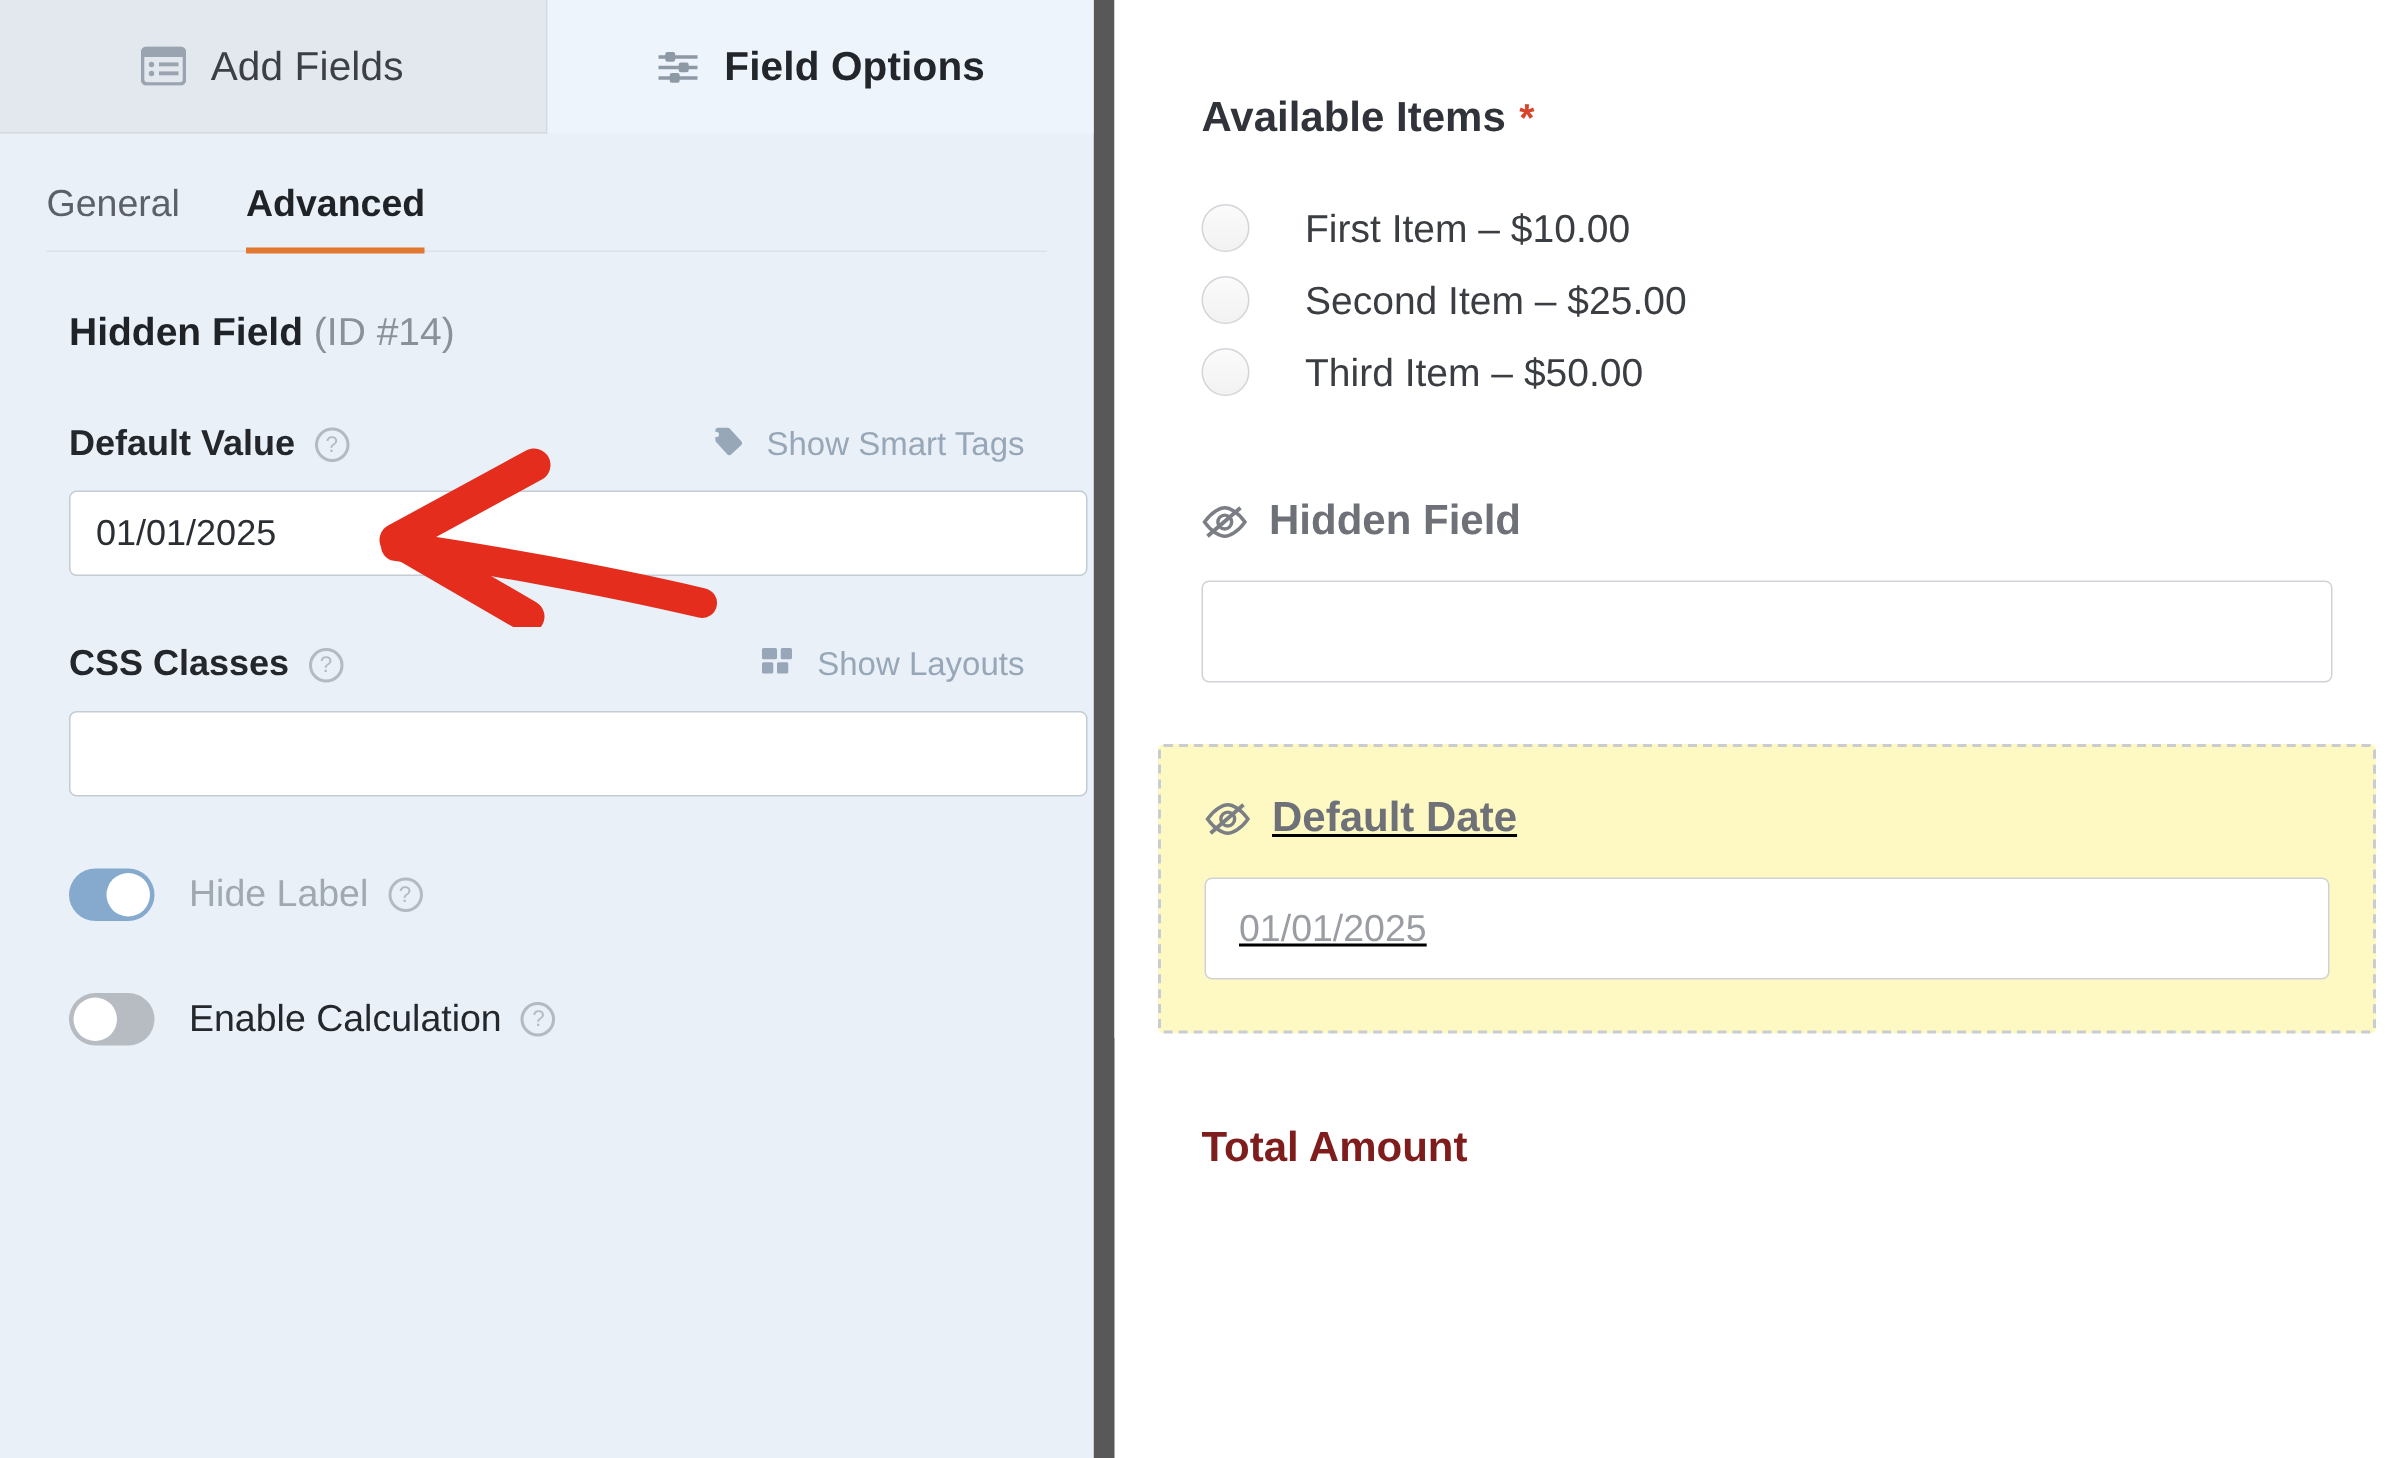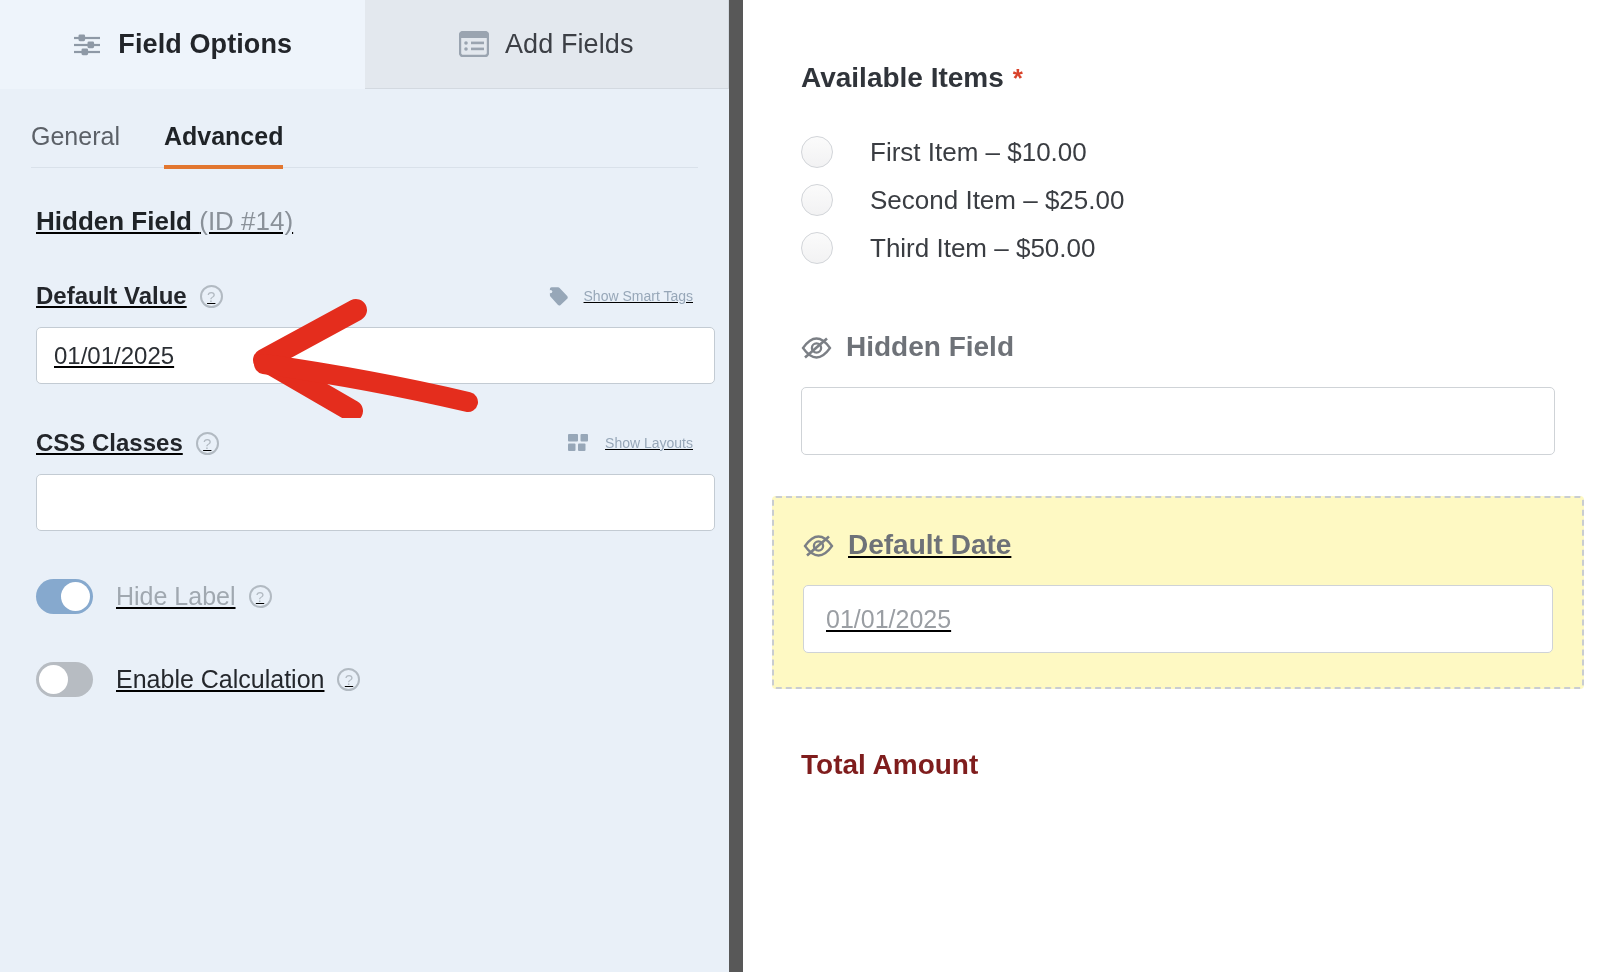--- a/index.html
+++ b/index.html
@@ -78,21 +78,21 @@
     font-weight: bold;
   }
   .sub-tab.active::after {
     content: "";
     position: absolute;
     left: 0; right: 0; bottom: -2px;
     height: 4px;
     background: #e27730;
   }
 
-  .left-body { padding: 0 36px; text-decoration: underline; }
+  .left-body { padding: 0 46px; }
 
   .field-title {
     margin-top: 38px;
     font-size: 26px;
     color: #1f2327;
     font-weight: bold;
   }
   .field-title .field-id {
     color: #8a9199;
     font-weight: normal;
@@ -122,21 +122,21 @@
     flex: 0 0 auto;
     font-family: "Liberation Sans", sans-serif;
   }
 
   .row-action {
     margin-left: auto;
     display: flex;
     align-items: center;
     gap: 14px;
     color: #97a7b8;
-    font-size: 14px;
+    font-size: 22px;
     cursor: pointer;
   }
 
   .text-input {
     margin-top: 16px;
     width: 679px;
     height: 57px;
     background: #ffffff;
     border: 1px solid #c3cbd3;
     border-radius: 5px;
@@ -289,46 +289,46 @@
   }
 </style>
 </head>
 <body>
 
 <div class="app">
 
   <div class="left-panel">
 
     <div class="panel-tabs">
+      <div class="panel-tab inactive">
+        <span class="icon-addfields">
+          <svg viewBox="0 0 30 26" width="30" height="26">
+            <rect x="1" y="1" width="28" height="24" rx="3" fill="none" stroke="#9aa4b0" stroke-width="2.4"></rect>
+            <rect x="1" y="1" width="28" height="6" fill="#9aa4b0"></rect>
+            <circle cx="7" cy="12" r="1.8" fill="#9aa4b0"></circle>
+            <circle cx="7" cy="18" r="1.8" fill="#9aa4b0"></circle>
+            <rect x="12" y="10.6" width="13" height="2.6" fill="#9aa4b0"></rect>
+            <rect x="12" y="16.6" width="13" height="2.6" fill="#9aa4b0"></rect>
+          </svg>
+        </span>
+        <span class="tab-label">Add Fields</span>
+      </div>
+
       <div class="panel-tab active">
         <span class="icon-fieldopts">
           <svg viewBox="0 0 30 26" width="30" height="26">
             <line x1="2" y1="6" x2="28" y2="6" stroke="#8e99a6" stroke-width="2.2"></line>
             <line x1="2" y1="13" x2="28" y2="13" stroke="#8e99a6" stroke-width="2.2"></line>
             <line x1="2" y1="20" x2="28" y2="20" stroke="#8e99a6" stroke-width="2.2"></line>
             <rect x="6.5" y="2.6" width="6.6" height="6.6" rx="1.4" fill="#8e99a6"></rect>
             <rect x="15.5" y="9.6" width="6.6" height="6.6" rx="1.4" fill="#8e99a6"></rect>
             <rect x="9.5" y="16.6" width="6.6" height="6.6" rx="1.4" fill="#8e99a6"></rect>
           </svg>
         </span>
         <span class="tab-label">Field Options</span>
-      </div>
-
-      <div class="panel-tab inactive">
-        <span class="icon-addfields">
-          <svg viewBox="0 0 30 26" width="30" height="26">
-            <rect x="1" y="1" width="28" height="24" rx="3" fill="none" stroke="#9aa4b0" stroke-width="2.4"></rect>
-            <rect x="1" y="1" width="28" height="6" fill="#9aa4b0"></rect>
-            <circle cx="7" cy="12" r="1.8" fill="#9aa4b0"></circle>
-            <circle cx="7" cy="18" r="1.8" fill="#9aa4b0"></circle>
-            <rect x="12" y="10.6" width="13" height="2.6" fill="#9aa4b0"></rect>
-            <rect x="12" y="16.6" width="13" height="2.6" fill="#9aa4b0"></rect>
-          </svg>
-        </span>
-        <span class="tab-label">Add Fields</span>
       </div>
     </div>
 
     <div class="sub-tabs">
       <div class="sub-tab">General</div>
       <div class="sub-tab active">Advanced</div>
     </div>
 
     <div class="left-body">
 

